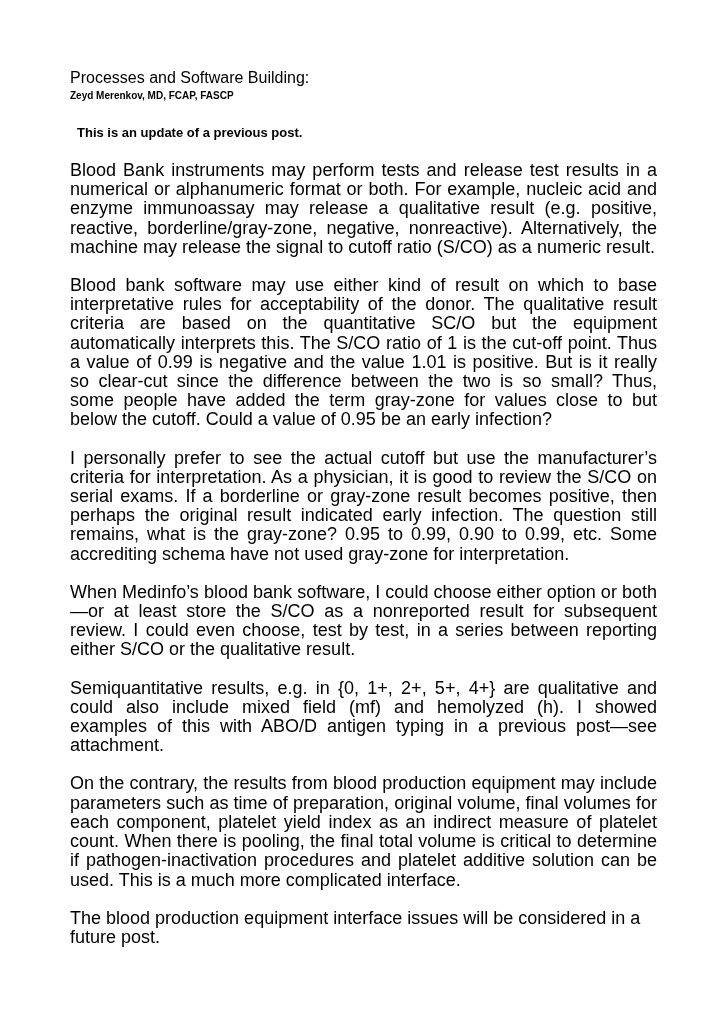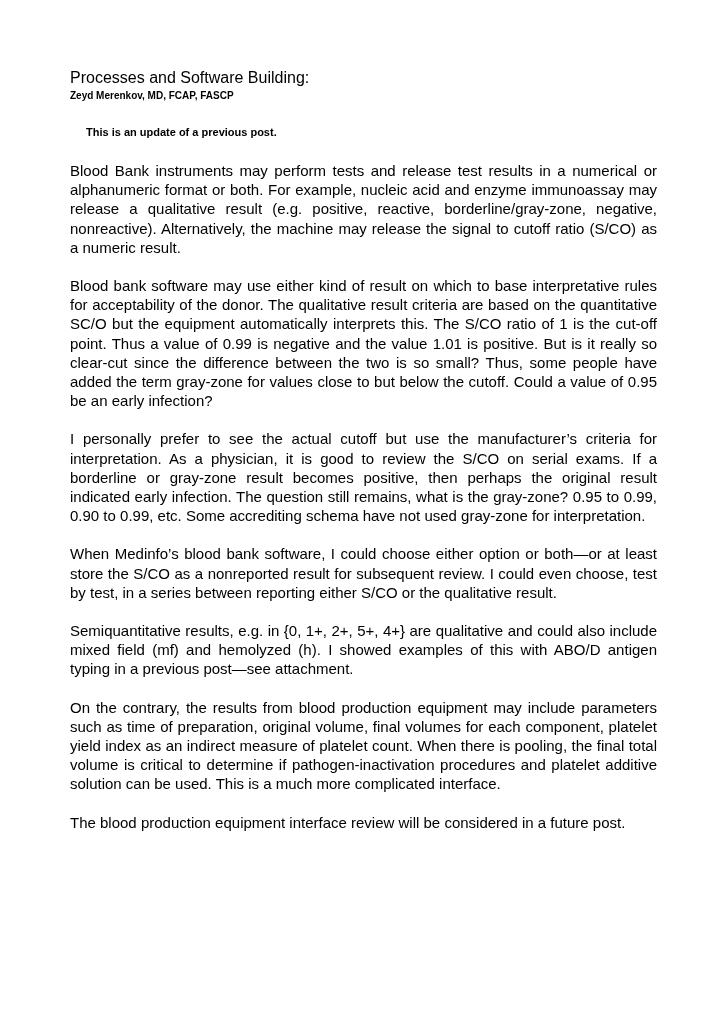--- a/index.html
+++ b/index.html
@@ -28,26 +28,26 @@
     margin: 0;
   }
   .byline {
     font-weight: bold;
     font-size: 10px;
     line-height: 17px;
     margin: 0;
   }
   .notice {
     font-weight: bold;
-    font-size: 11px;
+    font-size: 13px;
     line-height: 19px;
-    margin: 19px 0 0 16px;
+    margin: 19px 0 0 7px;
   }
   .para {
-    font-size: 15px;
+    font-size: 18px;
     line-height: 19.2px;
     text-align: justify;
     margin: 19px 0 0 0;
   }
   .para.last {
     text-align: left;
   }
 </style>
 </head>
 <body>
@@ -59,14 +59,14 @@
   <p class="byline">Zeyd Merenkov, MD, FCAP, FASCP</p>
 
   <p class="notice">This is an update of a previous post.</p>
 
   <p class="para">Blood Bank instruments may perform tests and release test results in a numerical or alphanumeric format or both.  For example, nucleic acid and enzyme immunoassay may release a qualitative result (e.g. positive, reactive, borderline/gray-zone, negative, nonreactive).  Alternatively, the machine may release the signal to cutoff ratio (S/CO) as a numeric result.</p>
   <p class="para">Blood bank software may use either kind of result on which to base interpretative rules for acceptability of the donor.  The qualitative result criteria are based on the quantitative SC/O but the equipment automatically interprets this.  The S/CO ratio of 1 is the cut-off point.  Thus a value of 0.99 is negative and the value 1.01 is positive.  But is it really so clear-cut since the difference between the two is so small?  Thus, some people have added the term gray-zone for values close to but below the cutoff.  Could a value of 0.95 be an early infection?</p>
   <p class="para">I personally prefer to see the actual cutoff but use the manufacturer’s criteria for interpretation.  As a physician, it is good to review the S/CO on serial exams.  If a borderline or gray-zone result becomes positive, then perhaps the original result indicated early infection.  The question still remains, what is the gray-zone?  0.95 to 0.99, 0.90 to 0.99, etc. Some accrediting schema have not used gray-zone for interpretation.</p>
   <p class="para">When Medinfo’s blood bank software, I could choose either option or both—or at least store the S/CO as a nonreported result for subsequent review.  I could even choose, test by test, in a series between reporting either S/CO or the qualitative result.</p>
   <p class="para">Semiquantitative results, e.g. in {0, 1+, 2+, 5+, 4+} are qualitative and could also include mixed field (mf) and hemolyzed (h).  I showed examples of this with ABO/D antigen typing in a previous post—see attachment.</p>
   <p class="para">On the contrary, the results from blood production equipment may include parameters such as time of preparation, original volume, final volumes for each component, platelet yield index as an indirect measure of platelet count.  When there is pooling, the final total volume is critical to determine if pathogen-inactivation procedures and platelet additive solution can be used.  This is a much more complicated interface.</p>
-  <p class="para last">The blood production equipment interface review will be considered in a future post.</p>
+  <p class="para last">The blood production equipment interface issues will be considered in a future post.</p>
 </div>
 
 </body></html>

